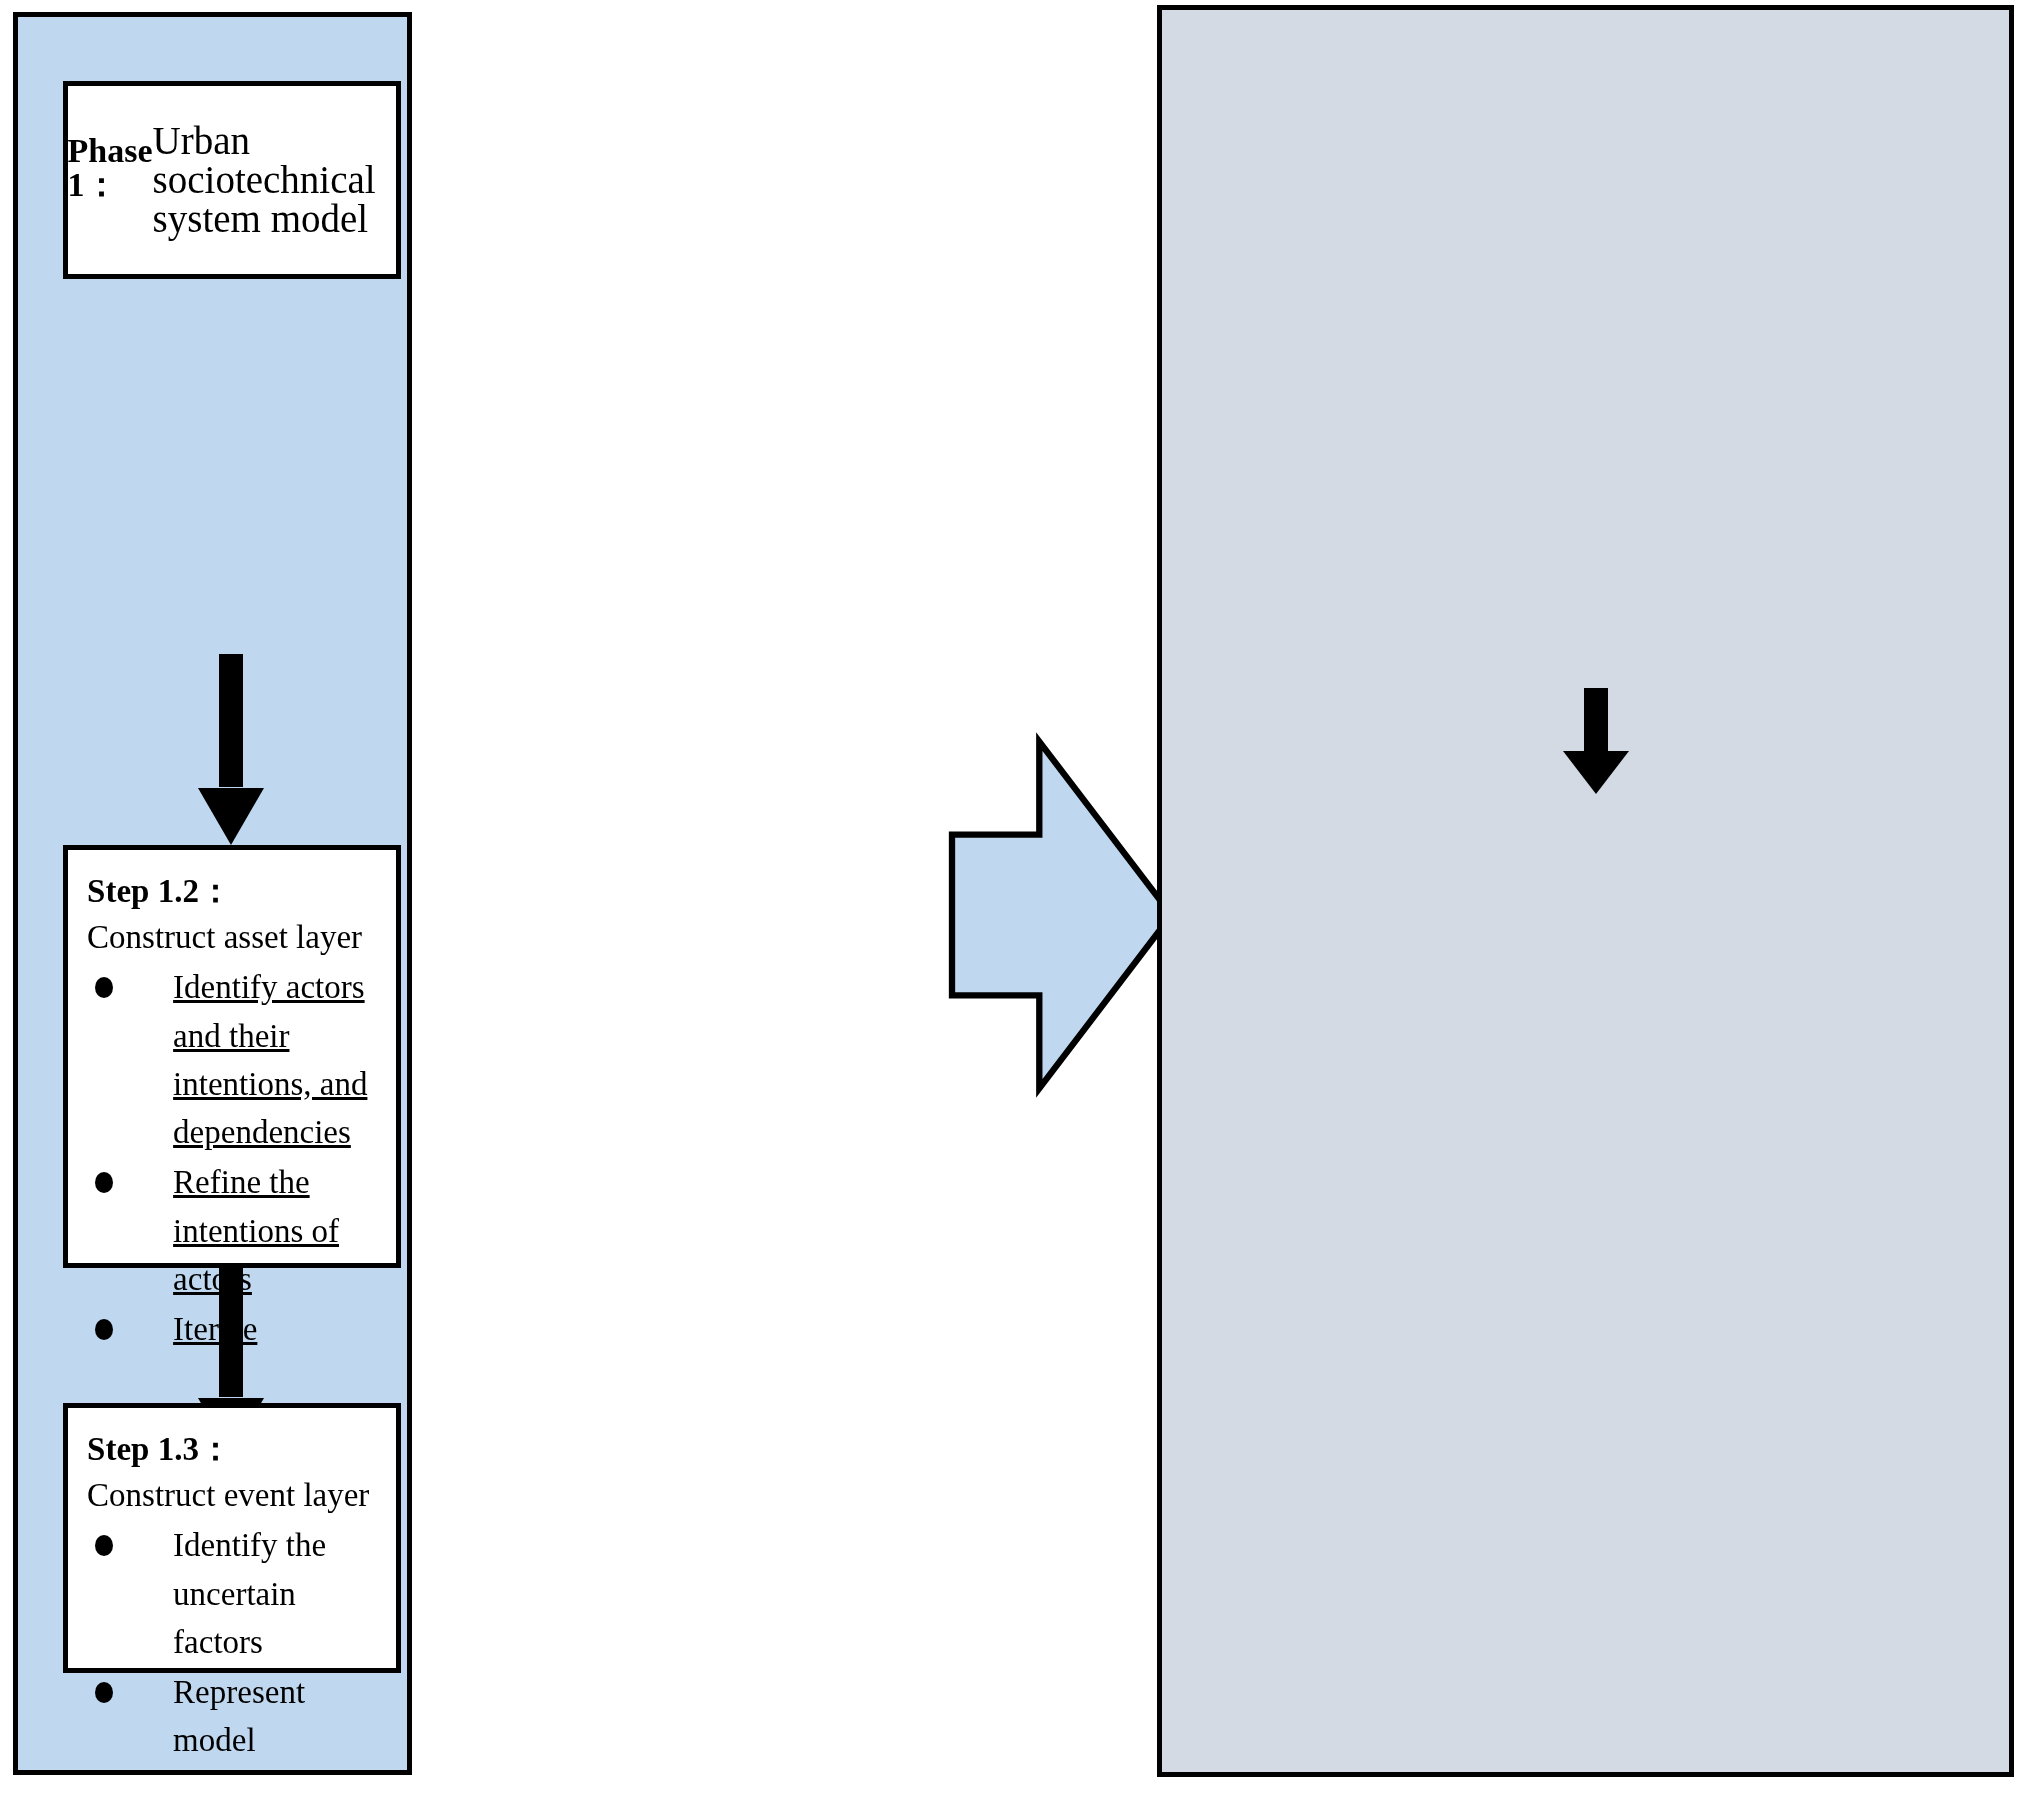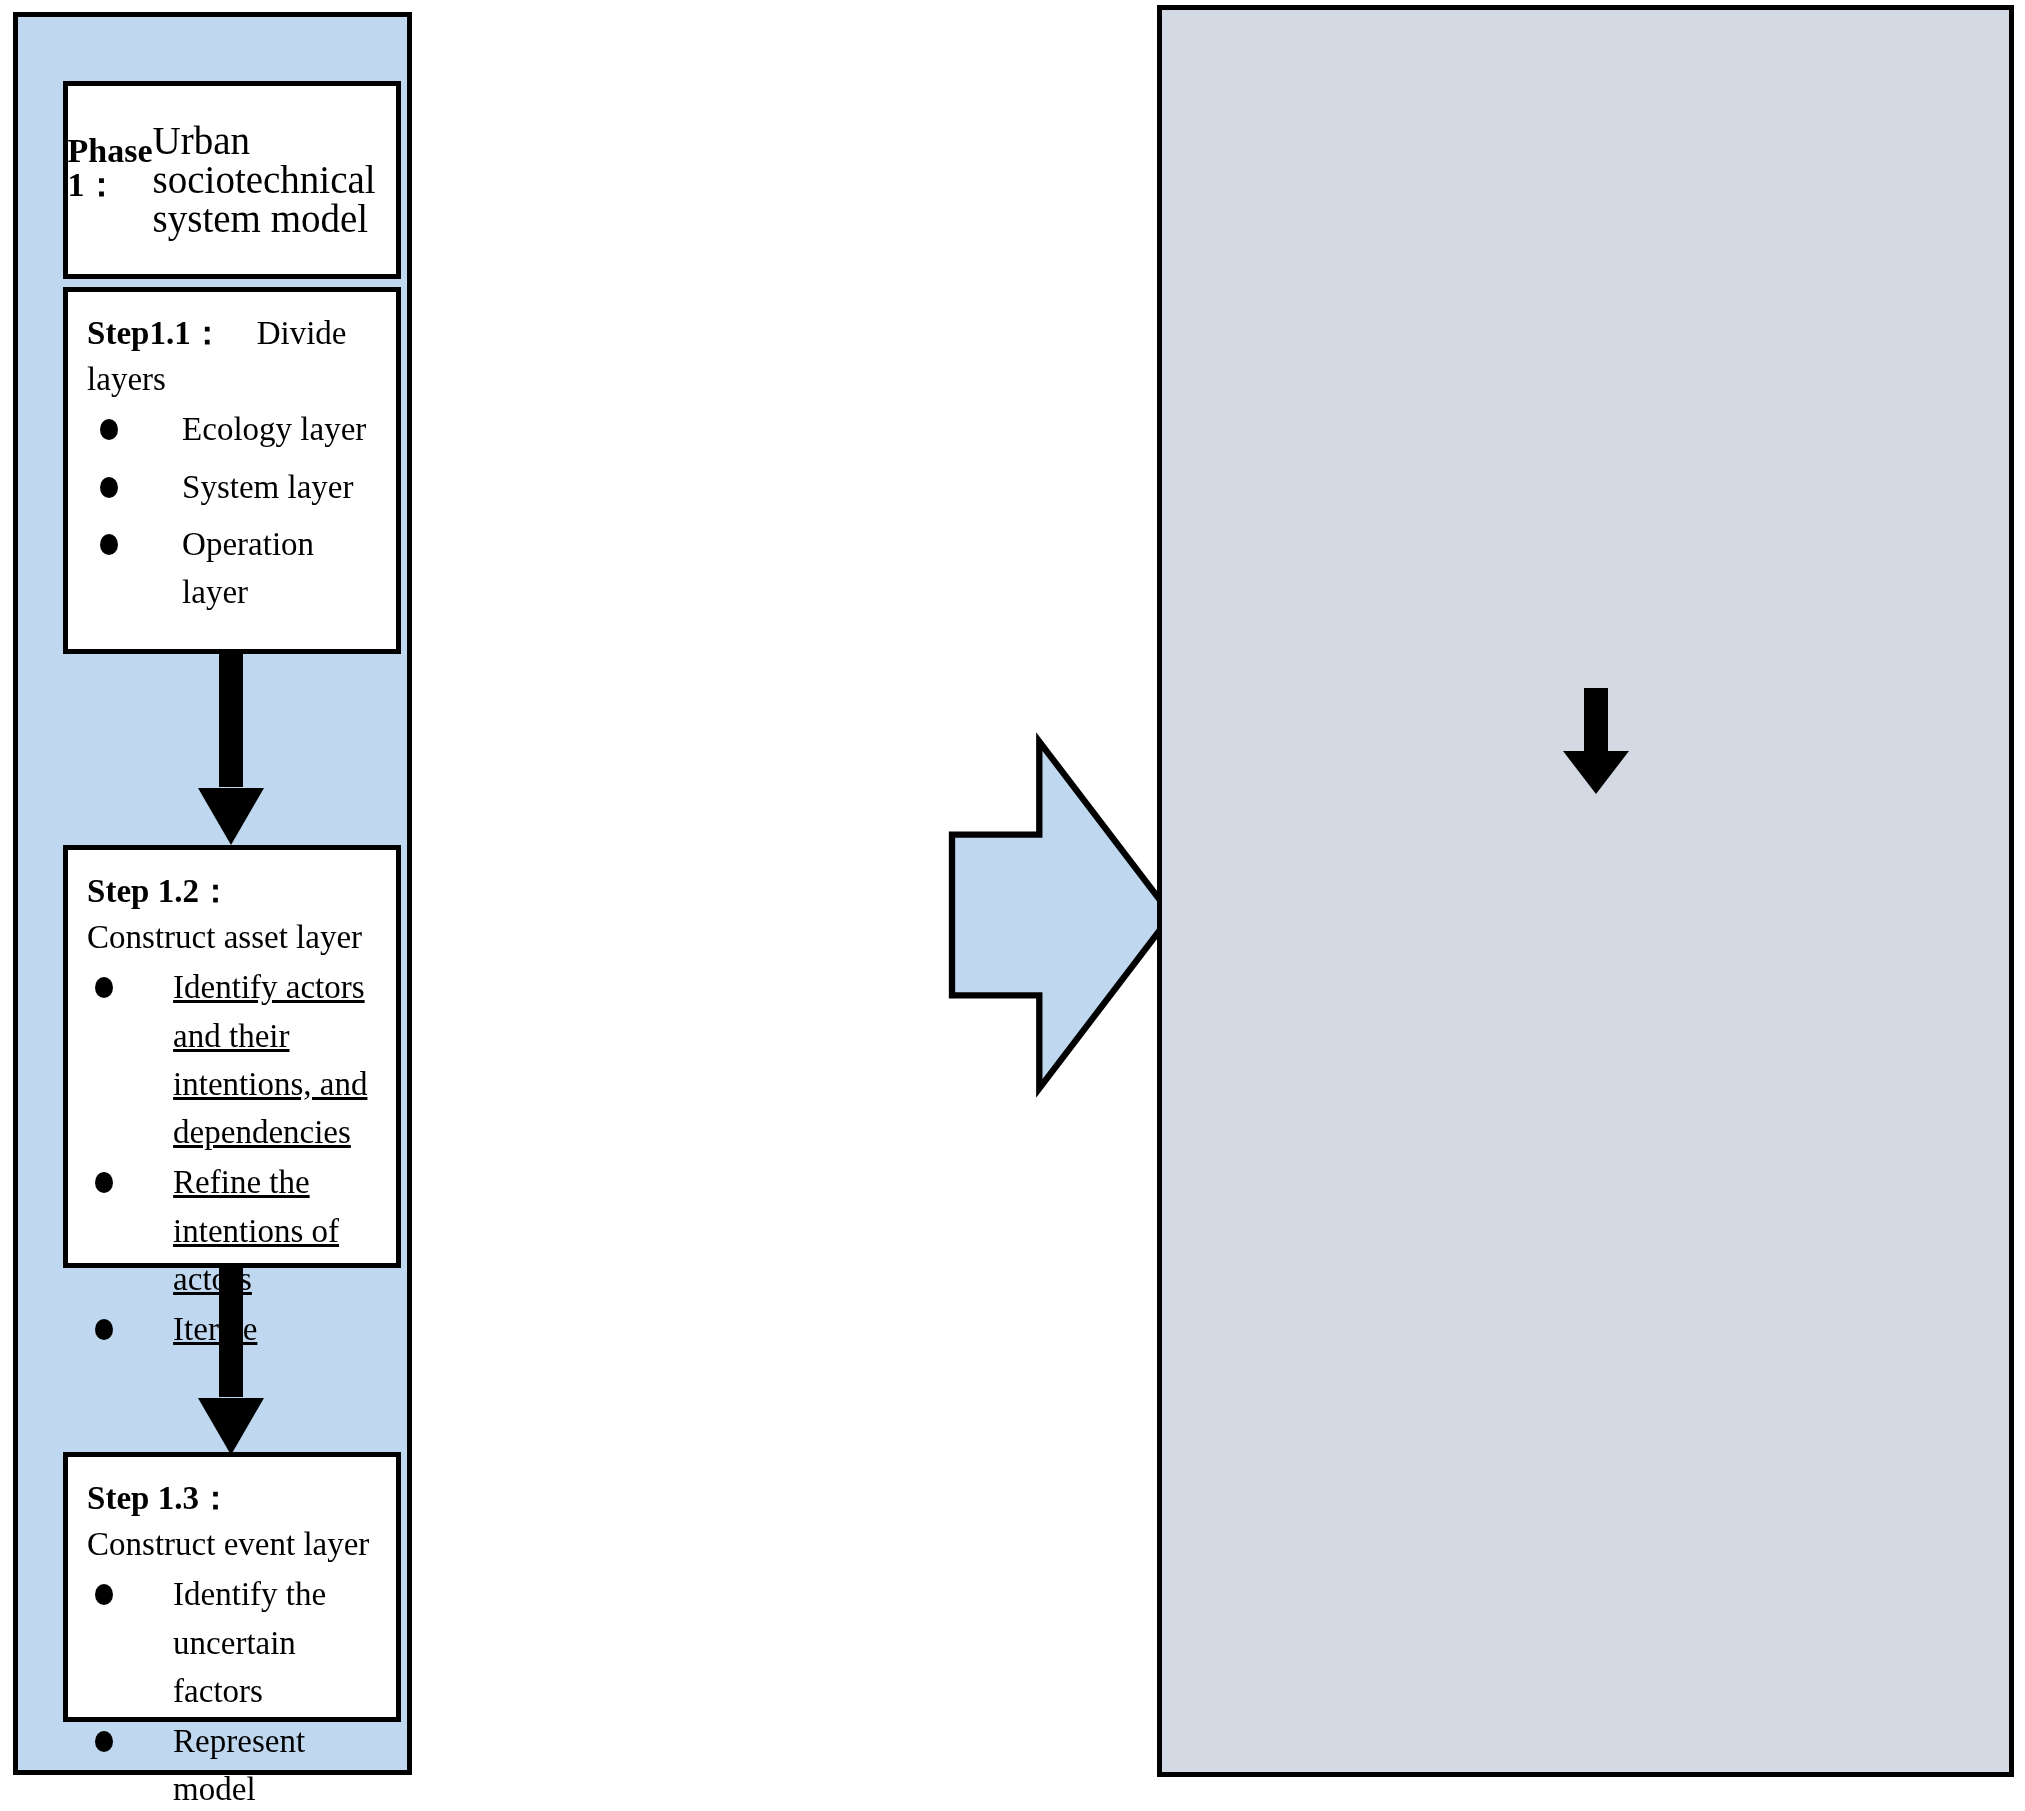--- a/index.html
+++ b/index.html
@@ -9,21 +9,21 @@
   .panel{position:absolute;box-sizing:border-box;border:5.7px solid #000;}
   #phase1-panel{left:12.6px;top:11.5px;width:399px;height:1763px;background:#bfd8f0;}
   #phase2-panel{left:1157px;top:4.6px;width:857px;height:1772px;background:#d3dae4;}
 
   .box{position:absolute;box-sizing:border-box;background:#ffffff;border:5.2px solid #000;}
 
   
   #phase1-header{left:45px;top:64px;width:338px;height:198px;}
   #step11-box{left:45px;top:270px;width:338px;height:367px;}
   #step12-box{left:45px;top:828px;width:338px;height:423px;}
-  #step13-box{left:45px;top:1435px;width:338px;height:270px;}
+  #step13-box{left:45px;top:1386px;width:338px;height:270px;}
 
   .hdr{display:flex;flex-direction:row;align-items:center;justify-content:center;height:100%;}
   .hdr .t1{font-weight:bold;font-size:34px;line-height:1.0;margin-bottom:23px;}
   .hdr .t2{font-size:39px;line-height:1.0;}
 
   .body{padding:19.5px 19.5px 5.7px 19.5px;height:100%;box-sizing:border-box;}
   .steptitle{font-size:33px;line-height:1.38;margin:0 0 3.4px 0;}
   .steptitle b{font-weight:bold;}
 
   ul.bullets{list-style:none;margin:0;padding:0;}
@@ -64,30 +64,20 @@
 
 <div class="panel" id="phase1-panel">
 
   <div class="box" id="phase1-header">
     <div class="hdr">
       <div class="t1">Phase 1：</div>
       <div class="t2">Urban sociotechnical system model</div>
     </div>
   </div>
 
-  <div class="box" id="step11-box">
-    <div class="body">
-      <div class="steptitle"><b>Step1.1</b><b>：</b><span>  Divide layers</span></div>
-      <ul class="bullets">
-        <li><span class="dot"></span><span>Ecology layer</span></li>
-        <li><span class="dot"></span><span>System layer</span></li>
-        <li><span class="dot"></span><span>Operation layer</span></li>
-      </ul>
-    </div>
-  </div>
 
   <div class="varrow" id="arrow-11-12">
     <div class="shaft"></div>
     <div class="head"></div>
   </div>
 
   <div class="box" id="step12-box">
     <div class="body">
       <div class="steptitle"><b>Step 1.2</b><b>：</b><span>  Construct asset layer</span></div>
       <ul class="bullets">

